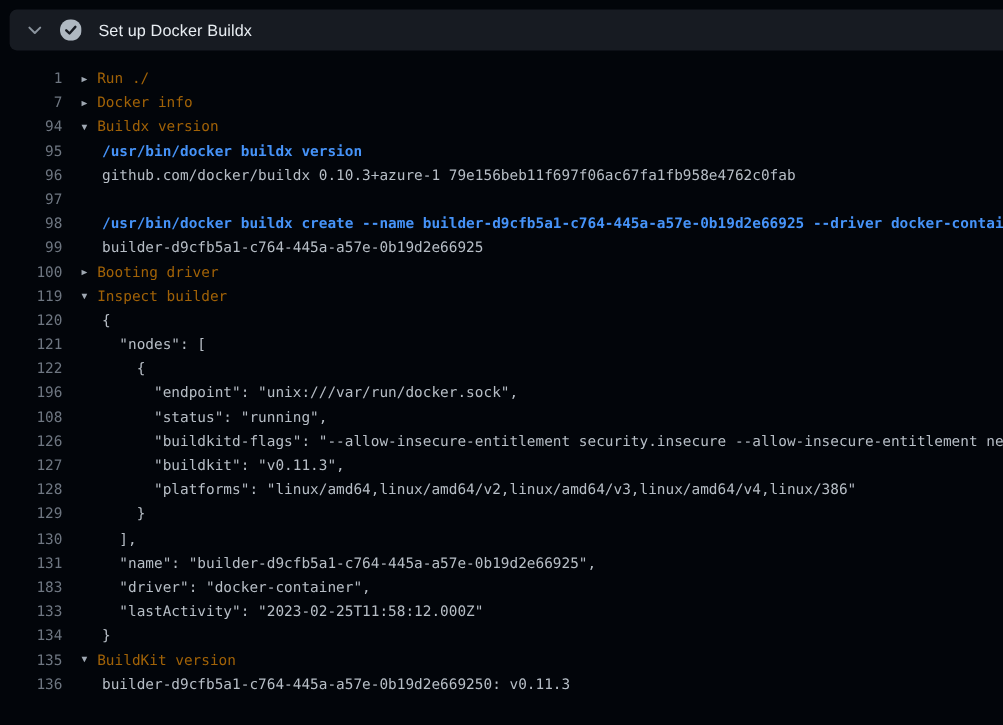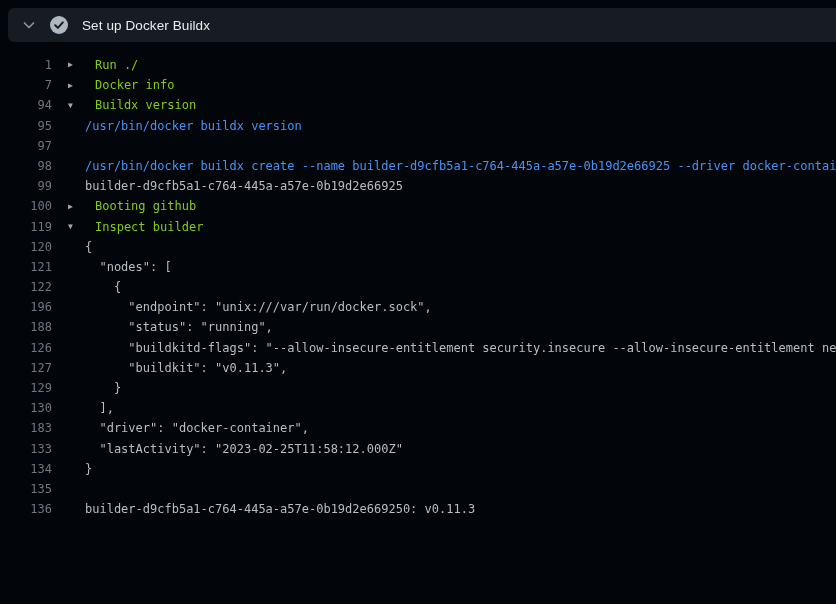--- a/index.html
+++ b/index.html
@@ -56,22 +56,22 @@
   }
   .content { margin-left: 16px; white-space: pre; }
   .row.group .content { cursor: pointer; }
   .arrow {
     display: inline-block;
     width: 13px;
     font-size: 8px;
     color: #9fa8b2;
     vertical-align: middle;
   }
-  .gtext  { color: #84cc16; margin-left: 14px; }
-  .row.command .content { color: #4693f8; padding-left: 17px; }
+  .gtext  { color: #a16207; }
+  .row.command .content { color: #4693f8; padding-left: 17px; font-weight: bold; }
   .row.output  .content { color: #b7bec6; padding-left: 17px; }
 </style>
 </head>
 <body>
 
 <div id="app">
 
   <div class="step-header">
     <svg class="chev" viewBox="0 0 16 16">
       <path d="M3.5 6 L8 10.5 L12.5 6" fill="none" stroke="#8b949e" stroke-width="1.7" stroke-linecap="round" stroke-linejoin="round"></path>
@@ -81,34 +81,37 @@
       <path d="M5.2 9.3 L7.9 11.9 L12.8 6.4" fill="none" stroke="#171b22" stroke-width="2" stroke-linecap="round" stroke-linejoin="round"></path>
     </svg>
     <span class="step-title">Set up Docker Buildx</span>
   </div>
 
   <div class="log" id="log">
       <div class="row group"><span class="ln">1</span><span class="content"><span class="arrow">▶</span><span class="gtext">Run ./</span></span></div>
       <div class="row group"><span class="ln">7</span><span class="content"><span class="arrow">▶</span><span class="gtext">Docker info</span></span></div>
       <div class="row group"><span class="ln">94</span><span class="content"><span class="arrow">▼</span><span class="gtext">Buildx version</span></span></div>
       <div class="row command"><span class="ln">95</span><span class="content">/usr/bin/docker buildx version</span></div>
+      <div class="row output"><span class="ln">96</span><span class="content">github.com/docker/buildx 0.10.3+azure-1 79e156beb11f697f06ac67fa1fb958e4762c0fab</span></div>
       <div class="row group"><span class="ln">97</span></div>
       <div class="row command"><span class="ln">98</span><span class="content">/usr/bin/docker buildx create --name builder-d9cfb5a1-c764-445a-a57e-0b19d2e66925 --driver docker-container</span></div>
       <div class="row output"><span class="ln">99</span><span class="content">builder-d9cfb5a1-c764-445a-a57e-0b19d2e66925</span></div>
-      <div class="row group"><span class="ln">100</span><span class="content"><span class="arrow">▶</span><span class="gtext">Booting github</span></span></div>
+      <div class="row group"><span class="ln">100</span><span class="content"><span class="arrow">▶</span><span class="gtext">Booting driver</span></span></div>
       <div class="row group"><span class="ln">119</span><span class="content"><span class="arrow">▼</span><span class="gtext">Inspect builder</span></span></div>
       <div class="row output"><span class="ln">120</span><span class="content">{</span></div>
       <div class="row output"><span class="ln">121</span><span class="content">  "nodes": [</span></div>
       <div class="row output"><span class="ln">122</span><span class="content">    {</span></div>
       <div class="row output"><span class="ln">196</span><span class="content">      "endpoint": "unix:///var/run/docker.sock",</span></div>
-      <div class="row output"><span class="ln">188</span><span class="content">      "status": "running",</span></div>
+      <div class="row output"><span class="ln">108</span><span class="content">      "status": "running",</span></div>
       <div class="row output"><span class="ln">126</span><span class="content">      "buildkitd-flags": "--allow-insecure-entitlement security.insecure --allow-insecure-entitlement network.host",</span></div>
       <div class="row output"><span class="ln">127</span><span class="content">      "buildkit": "v0.11.3",</span></div>
+      <div class="row output"><span class="ln">128</span><span class="content">      "platforms": "linux/amd64,linux/amd64/v2,linux/amd64/v3,linux/amd64/v4,linux/386"</span></div>
       <div class="row output"><span class="ln">129</span><span class="content">    }</span></div>
       <div class="row output"><span class="ln">130</span><span class="content">  ],</span></div>
+      <div class="row output"><span class="ln">131</span><span class="content">  "name": "builder-d9cfb5a1-c764-445a-a57e-0b19d2e66925",</span></div>
       <div class="row output"><span class="ln">183</span><span class="content">  "driver": "docker-container",</span></div>
       <div class="row output"><span class="ln">133</span><span class="content">  "lastActivity": "2023-02-25T11:58:12.000Z"</span></div>
       <div class="row output"><span class="ln">134</span><span class="content">}</span></div>
-      <div class="row group"><span class="ln">135</span></div>
+      <div class="row group"><span class="ln">135</span><span class="content"><span class="arrow">▼</span><span class="gtext">BuildKit version</span></span></div>
       <div class="row output"><span class="ln">136</span><span class="content">builder-d9cfb5a1-c764-445a-a57e-0b19d2e669250: v0.11.3</span></div>
     </div>
 
 </div>
 
 </body></html>

